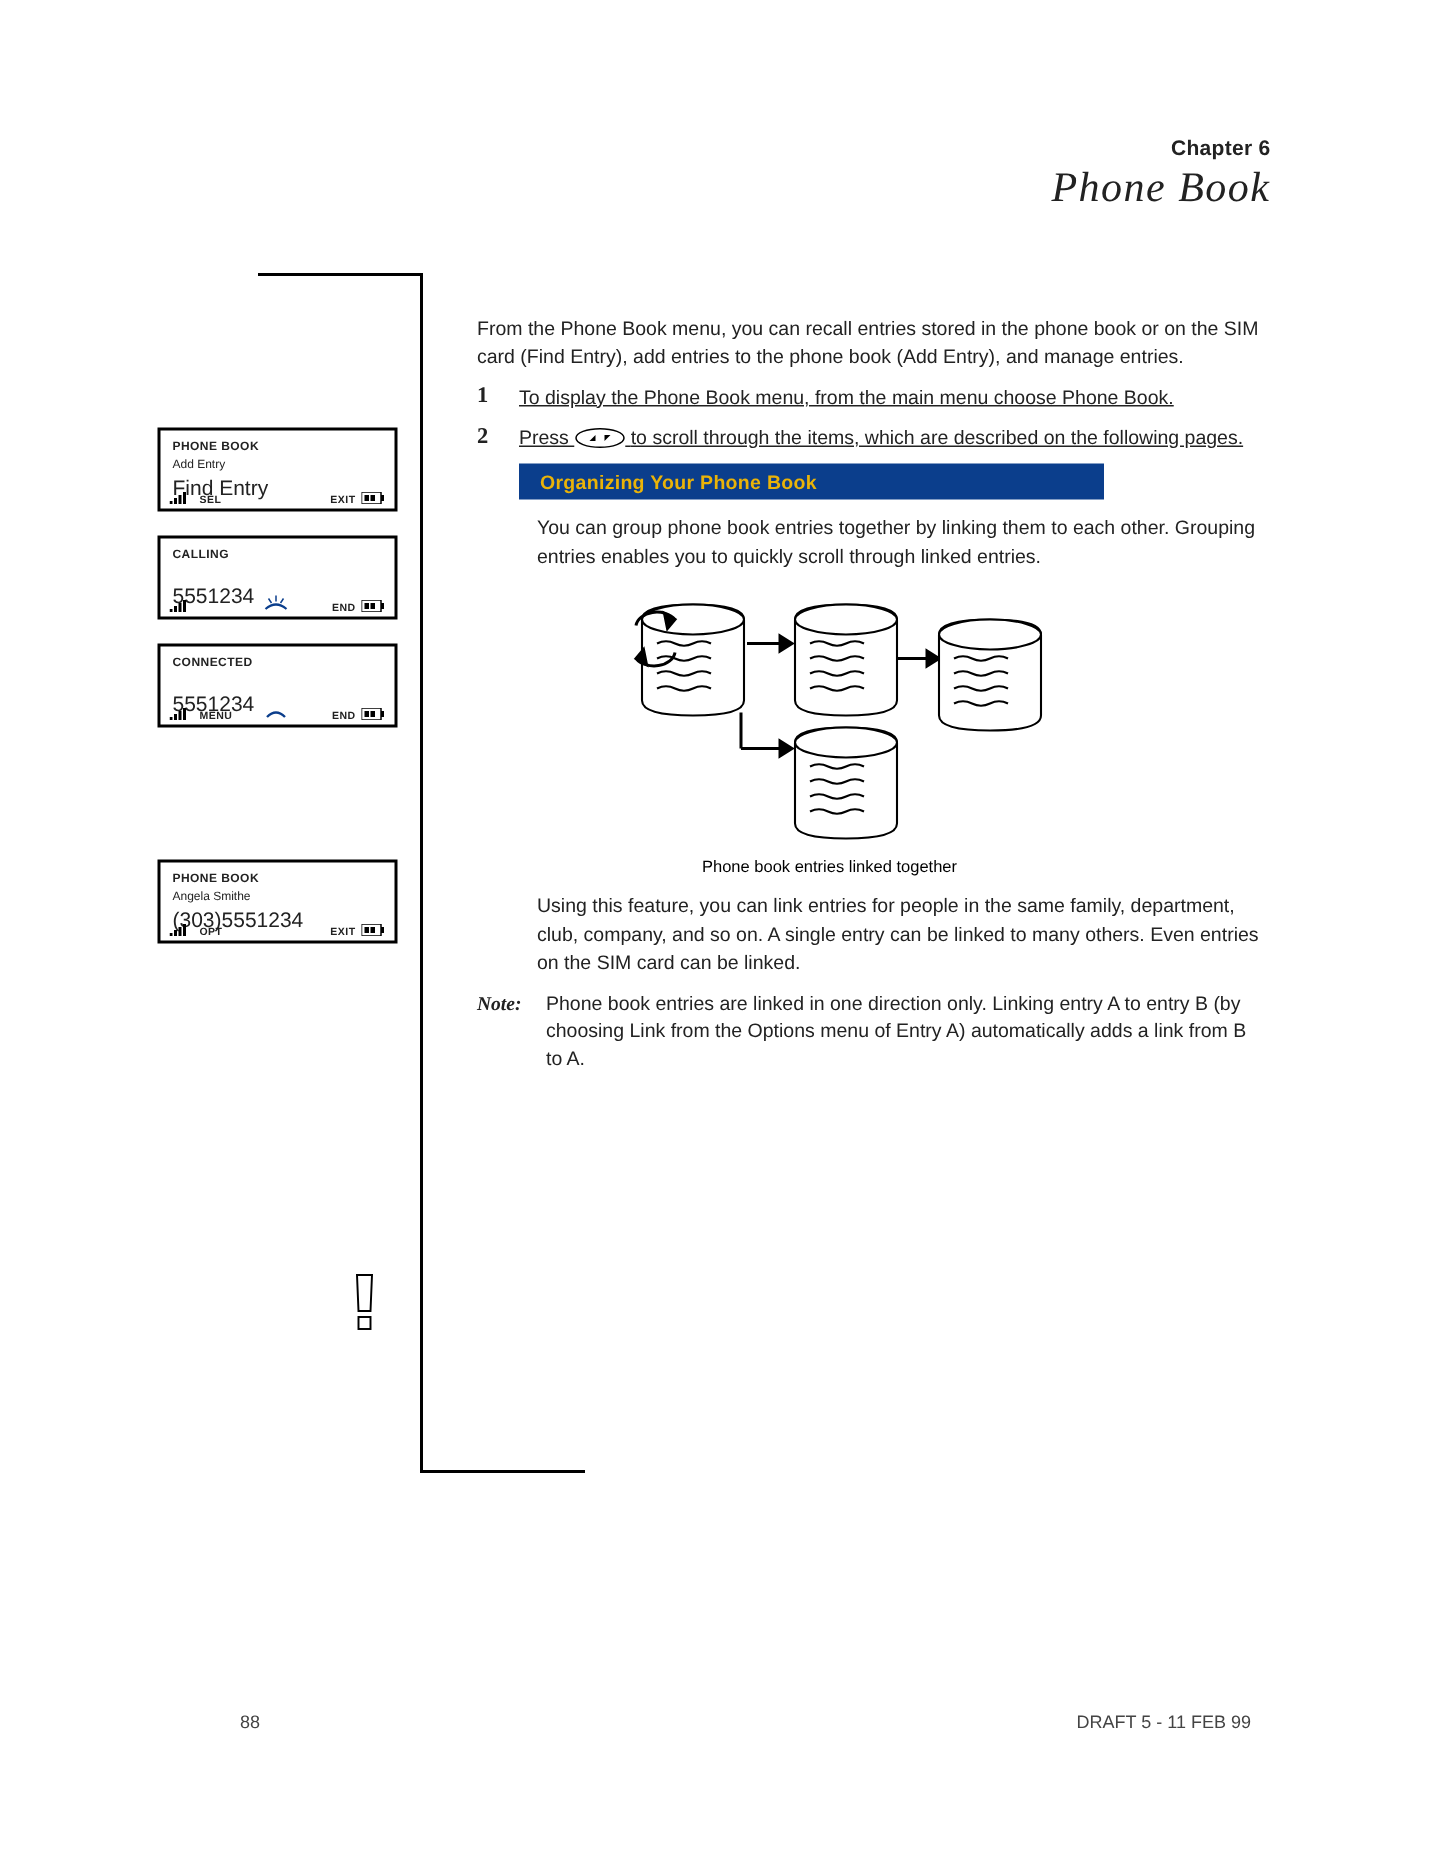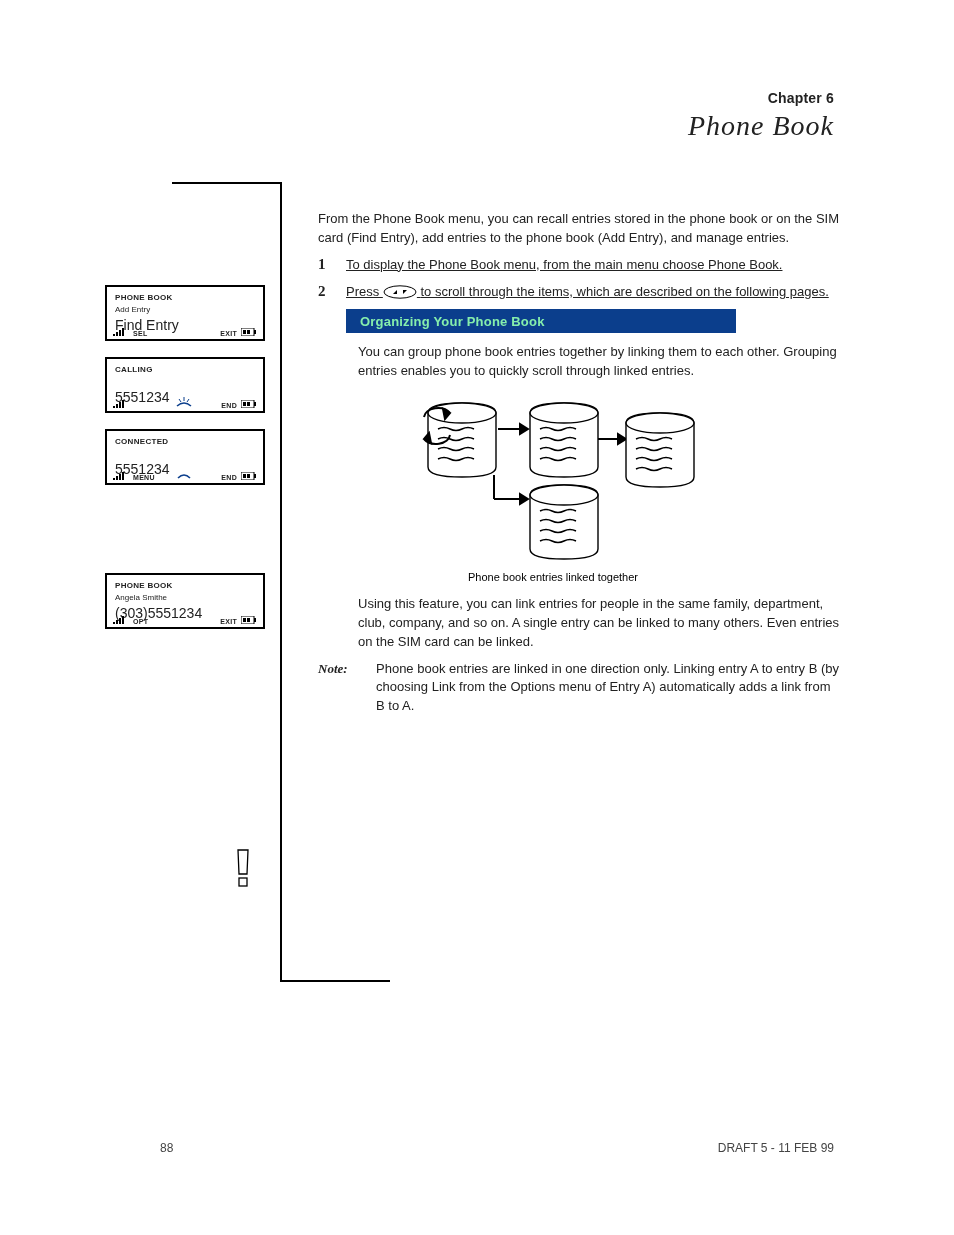--- a/index.html
+++ b/index.html
@@ -1,18 +1,18 @@
 <!DOCTYPE html>
 <html><head>
 <meta charset="utf-8">
 <style>
   * { box-sizing: border-box; margin: 0; padding: 0; }
   html, body { width: 954px; height: 1235px; background: #fff; font-family: Arial, Helvetica, sans-serif; color: #222; }
   .page { position: relative; width: 954px; height: 1235px; }
-  .chapter-header { position: absolute; right: 120px; top: 90px; text-align: right; }
+  .chapter-header { position: absolute; right: 107px; top: 90px; text-align: right; }
   .chapter-small { font-size: 14px; letter-spacing: 0.2px; font-weight: 600; }
   .chapter-big { font-size: 28px; font-style: italic; font-family: Georgia, 'Times New Roman', serif; letter-spacing: 1px; margin-top: 4px; }
   .bar {
     position: absolute; left: 280px; top: 182px; width: 2px; height: 800px; background: #000;
   }
   .bar::before {
     content: ""; position: absolute; top: 0; right: 0; width: 110px; height: 2px; background: #000;
   }
   .bar::after {
     content: ""; position: absolute; bottom: 0; left: 0; width: 110px; height: 2px; background: #000;
@@ -29,25 +29,25 @@
   .panel-gap { height: 36px; }
 
   .excl { position: absolute; left: 230px; top: 848px; width: 26px; height: 40px; }
 
   .main { position: absolute; left: 318px; top: 210px; width: 522px; }
   .main p { font-size: 13px; line-height: 1.45; margin-bottom: 8px; }
   .step { display: flex; gap: 10px; margin-bottom: 8px; }
   .step .num { font-size: 15px; font-weight: 700; min-width: 18px; font-family: Georgia, serif; }
   .step .txt { font-size: 13px; line-height: 1.45; flex: 1; text-decoration: underline; }
   .sub { margin-left: 40px; font-size: 13px; line-height: 1.45; margin-bottom: 6px; }
-  .banner { background: #0b3e8c; color: #86efac; height: 24px; display: flex; align-items: center; padding: 0 18px 0 14px; font-size: 13px; font-weight: 700; letter-spacing: 0.2px; margin: 8px 0 10px 28px; width: 390px; }
+  .banner { background: #0b3e8c; color: #eab308; height: 24px; display: flex; align-items: center; padding: 0 18px 0 14px; font-size: 13px; font-weight: 700; letter-spacing: 0.2px; margin: 8px 0 10px 28px; width: 390px; }
 
   .diagram { position: relative; width: 310px; height: 200px; margin: 2px 0 6px 80px; }
 
-  .note-row { display: flex; gap: 12px; margin-top: 4px; font-size: 13px; line-height: 1.45; }
+  .note-row { display: flex; margin-top: 4px; font-size: 13px; line-height: 1.45; }
   .note-row .label { font-style: italic; font-weight: 700; min-width: 46px; font-family: Georgia, serif; }
 
   .footer { position: absolute; bottom: 80px; left: 0; width: 954px; display: flex; justify-content: space-between; padding: 0 120px 0 160px; font-size: 12px; color: #444; margin-top: 48px; }
 
   .p4 { margin-top: 36px; }
 </style>
 </head>
 <body>
 
 <div class="page">

